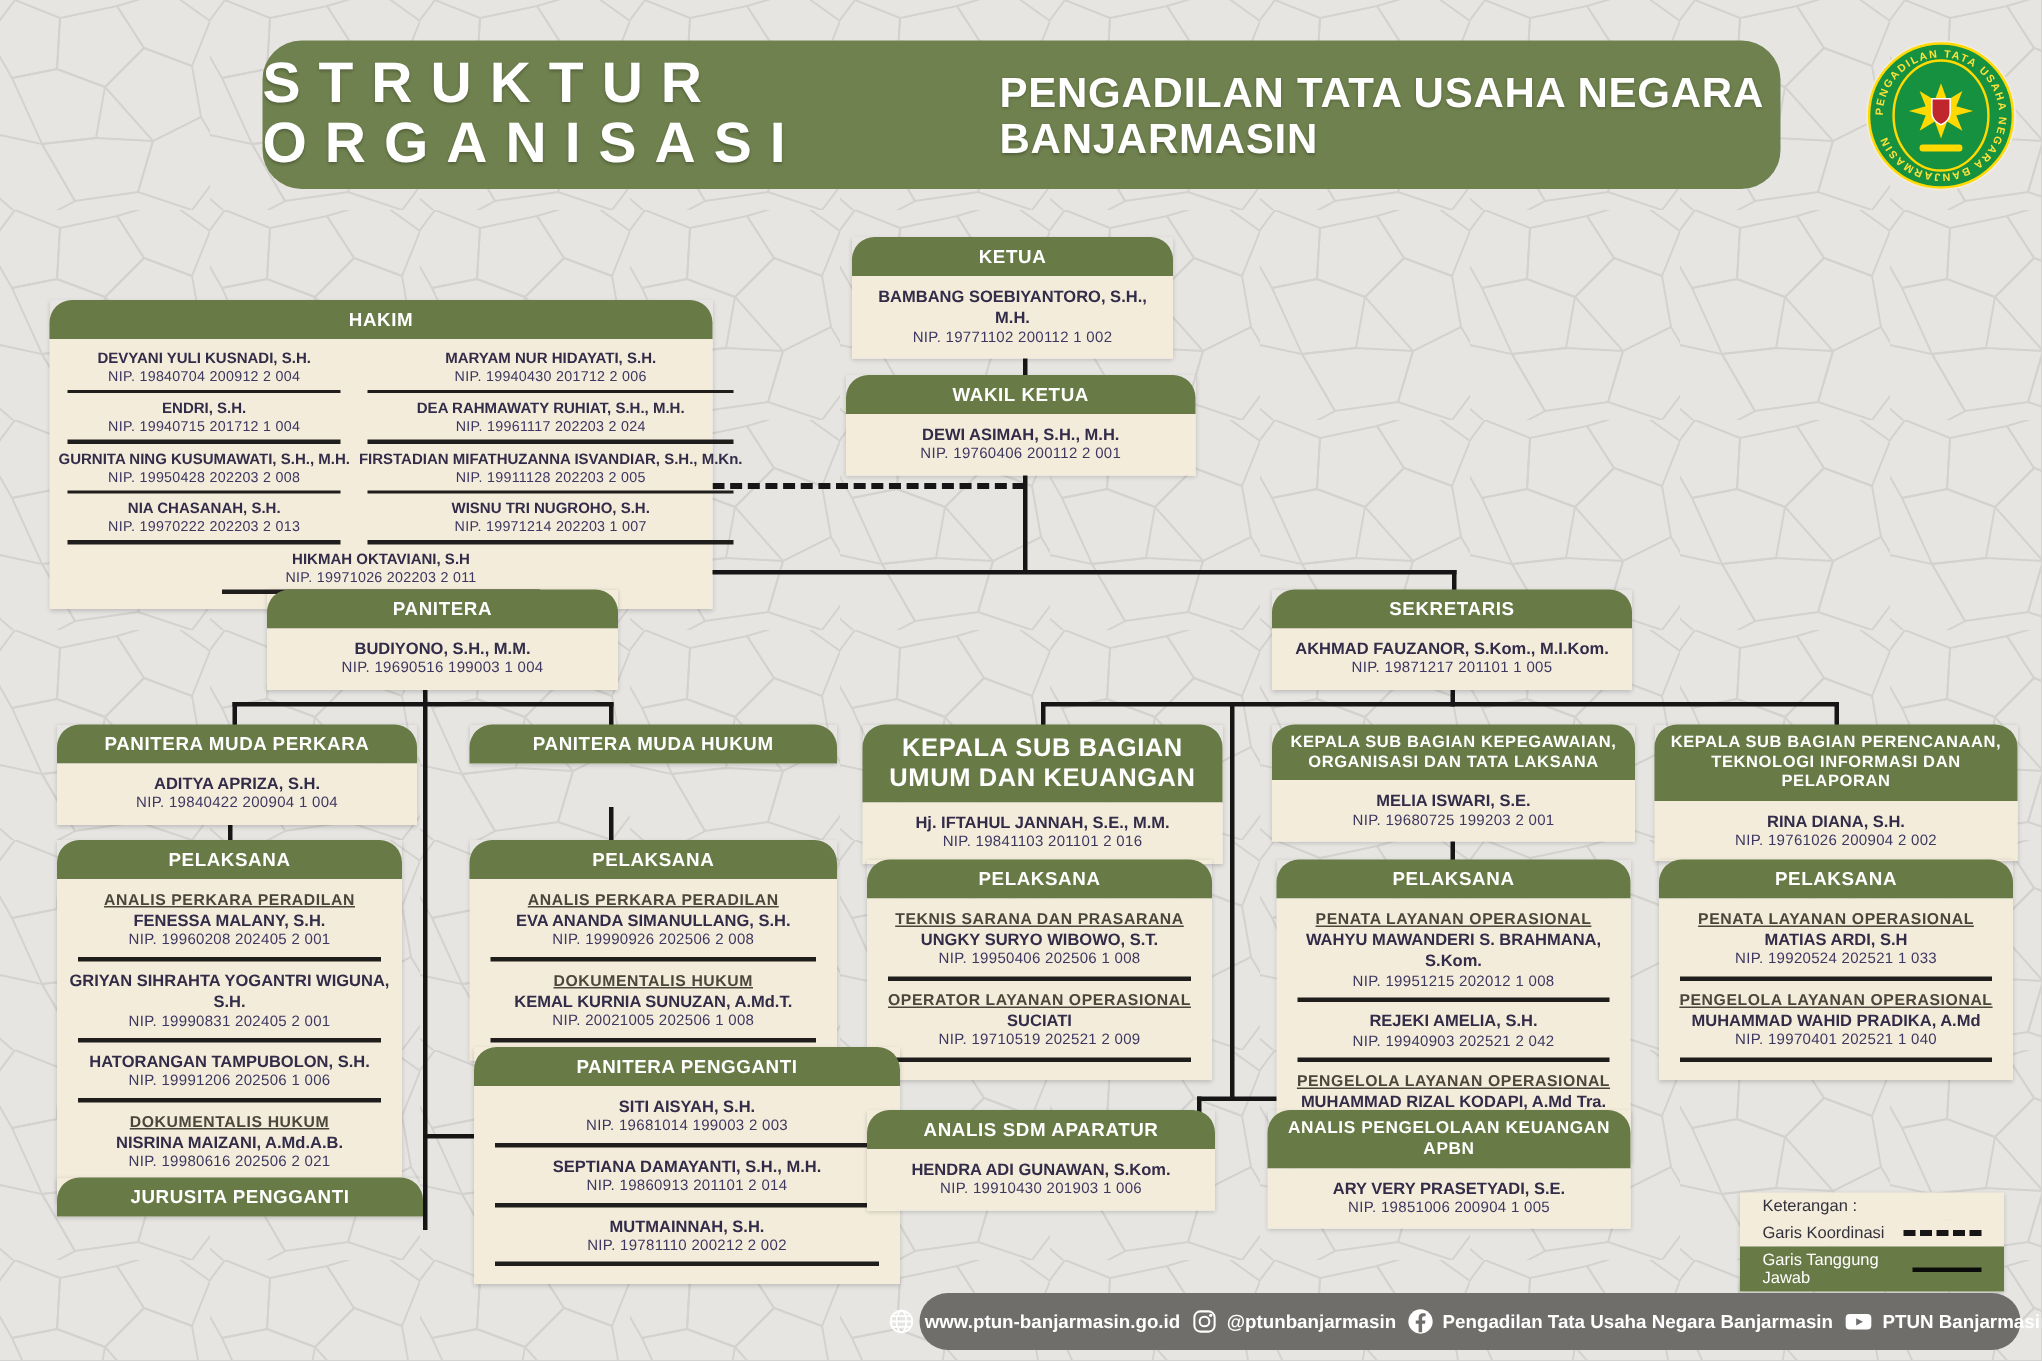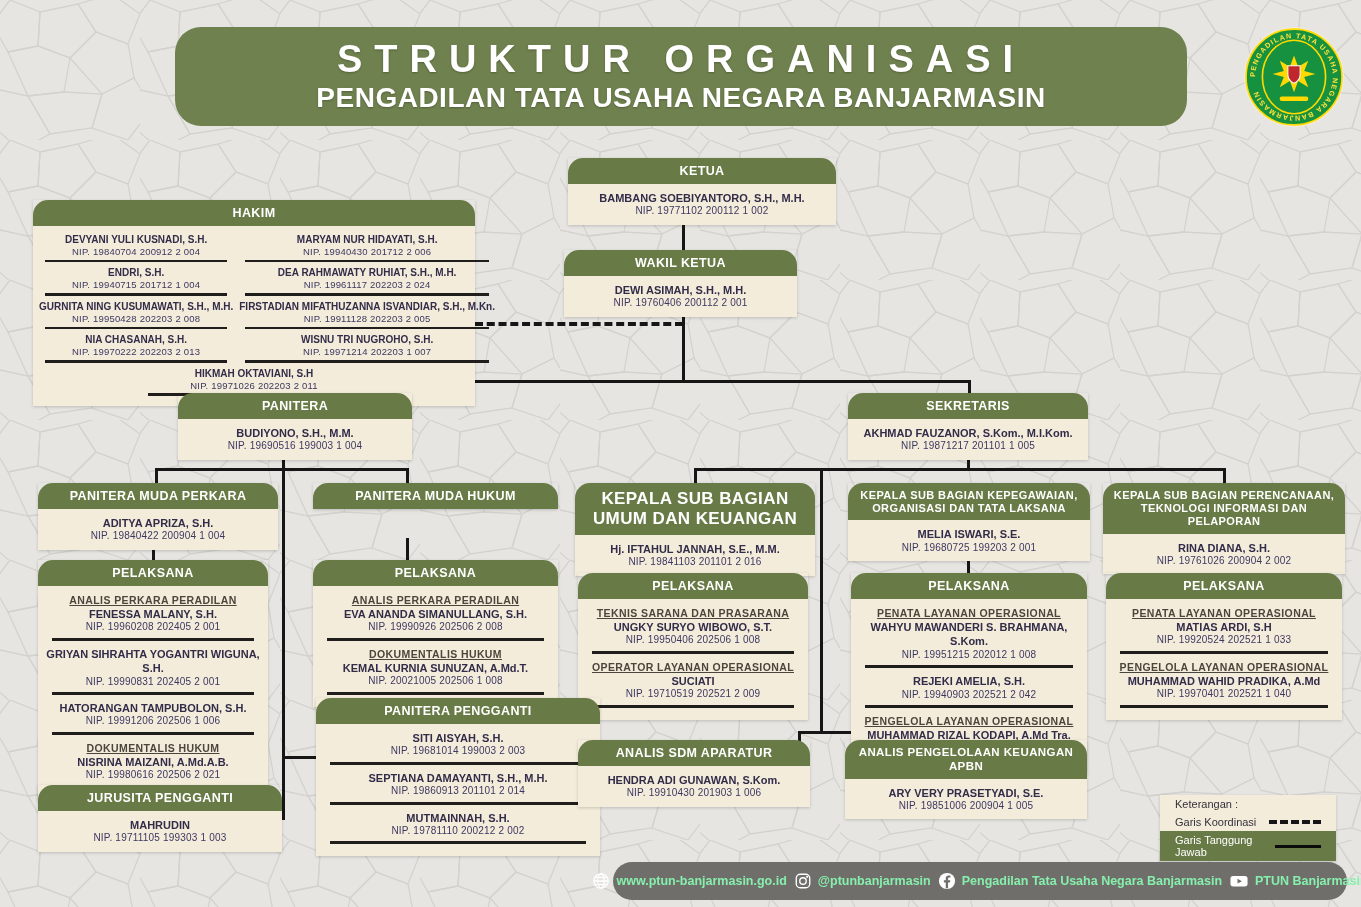--- a/index.html
+++ b/index.html
@@ -2,21 +2,21 @@
 <html><head>
 <meta charset="utf-8">
 <style>
   html,body{margin:0;padding:0;background:#bfbfbf;}
   .canvas{position:relative;width:1361px;height:907px;overflow:hidden;background:#e6e5e2;
           font-family:"Liberation Sans",sans-serif;}
   .bgsvg{position:absolute;left:0;top:0;z-index:0;}
 
   
   .banner{position:absolute;left:175px;top:27px;width:1012px;height:99px;background:#6f814e;
-          border-radius:26px;display:flex;flex-direction:column;align-items:center;justify-content:center;
+          border-radius:26px;display:flex;flex-direction:row;align-items:center;justify-content:center;
           color:#fff;z-index:3;}
   .banner .t1{font-size:38px;font-weight:700;letter-spacing:12px;line-height:1.05;text-shadow:0 1px 2px rgba(0,0,0,.25);}
   .banner .t2{font-size:28px;font-weight:700;letter-spacing:.5px;line-height:1.1;margin-top:3px;text-shadow:0 1px 2px rgba(0,0,0,.25);}
   .logo{position:absolute;left:1243px;top:26px;width:102px;height:102px;z-index:3;}
 
   
   .node{position:absolute;z-index:2;box-shadow:0 1px 3px rgba(0,0,0,.18);}
   .nh{background:#687a45;color:#fff;font-weight:700;text-align:center;border-radius:15px 15px 0 0;
       padding:6px 6px 5px;font-size:12.5px;letter-spacing:.4px;line-height:1.2;}
   .nh .l2{display:block;}
@@ -42,21 +42,21 @@
   
   .legend{position:absolute;left:1160px;top:795px;width:176px;z-index:3;font-size:11px;color:#33313c;
           box-shadow:0 1px 3px rgba(0,0,0,.18);}
   .lg-row{display:flex;align-items:center;justify-content:space-between;background:#f3ecdb;padding:3px 15px;}
   .lg-row.green{background:#687a45;color:#fff;}
   .lg-dash{width:52px;border-top:4px dashed #161616;height:0;}
   .lg-solid{width:52px;height:3px;background:#0b0b0b;}
 
   
   .footer{position:absolute;left:613px;top:862px;width:734px;height:38px;background:#6f6e6b;border-radius:20px;
-          display:flex;align-items:center;justify-content:center;gap:7px;color:#86efac;font-weight:700;
+          display:flex;align-items:center;justify-content:center;gap:7px;color:#ffffff;font-weight:700;
           font-size:12.5px;z-index:3;}
   .fitem{display:flex;align-items:center;gap:6px;white-space:nowrap;}
   .fitem svg{display:block;}
 </style>
 </head>
 <body>
 
 <div class="canvas">
 
   <svg class="bgsvg" width="1361" height="907">
@@ -116,21 +116,21 @@
   <div class="lv" style="left:694px;top:468px;height:17px"></div>
   <div class="lv" style="left:1223px;top:468px;height:17px"></div>
   <div class="lv" style="left:820px;top:468px;height:266px"></div>
   <div class="lh" style="left:798px;top:731px;width:64px"></div>
   <div class="lv" style="left:798px;top:731px;height:12px"></div>
   <div class="lv" style="left:859px;top:731px;height:12px"></div>
   <div class="lv" style="left:694px;top:548px;height:28px"></div>
   <div class="lv" style="left:967px;top:548px;height:28px"></div>
   <div class="lv" style="left:1223px;top:548px;height:28px"></div>
 
-  <div class="node norule" style="left:568px;top:158px;width:268px">
+  <div class="node norule" style="left:568px;top:158px;width:214px">
     <div class="nh">KETUA</div>
     <div class="nb">
         <div class="entry">
           <div class="pname">BAMBANG SOEBIYANTORO, S.H., M.H.</div>
           <div class="pnip">NIP. 19771102 200112 1 002</div>
         </div>
       </div>
   </div>
 
   <div class="node norule" style="left:564px;top:250px;width:233px">
@@ -396,26 +396,20 @@
         <div class="entry">
           <div class="pname">MUTMAINNAH, S.H.</div>
           <div class="pnip">NIP. 19781110 200212 2 002</div>
           <div class="rule"></div>
         </div>
       </div>
   </div>
 
   <div class="node norule" style="left:38px;top:785px;width:244px">
     <div class="nh">JURUSITA PENGGANTI</div>
-    <div class="nb">
-        <div class="entry">
-          <div class="pname">MAHRUDIN</div>
-          <div class="pnip">NIP. 19711105 199303 1 003</div>
-        </div>
-      </div>
   </div>
 
   <div class="node norule" style="left:578px;top:740px;width:232px">
     <div class="nh">ANALIS SDM APARATUR</div>
     <div class="nb">
         <div class="entry">
           <div class="pname">HENDRA ADI GUNAWAN, S.Kom.</div>
           <div class="pnip">NIP. 19910430 201903 1 006</div>
         </div>
       </div>

